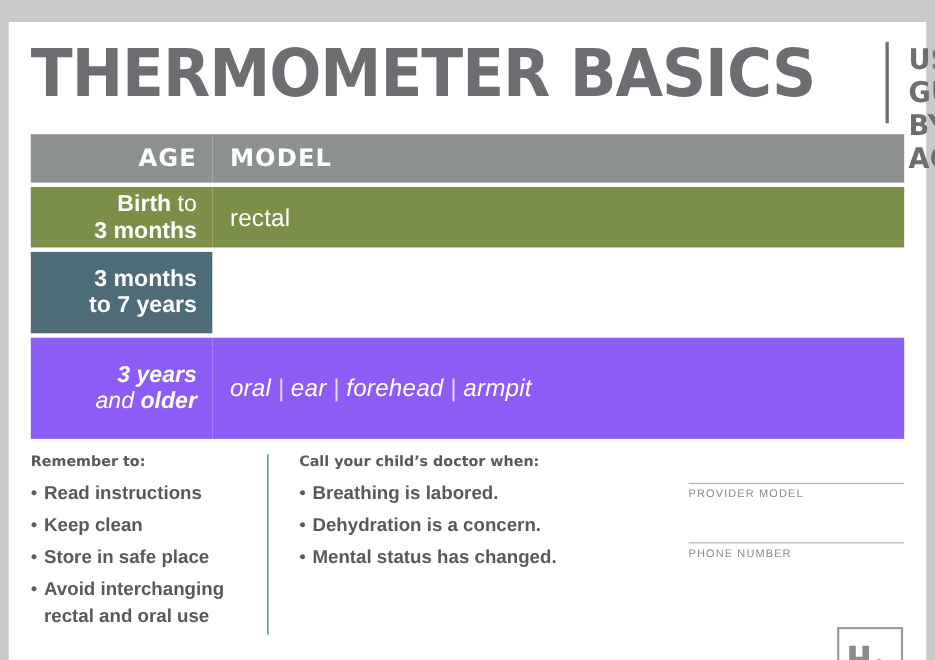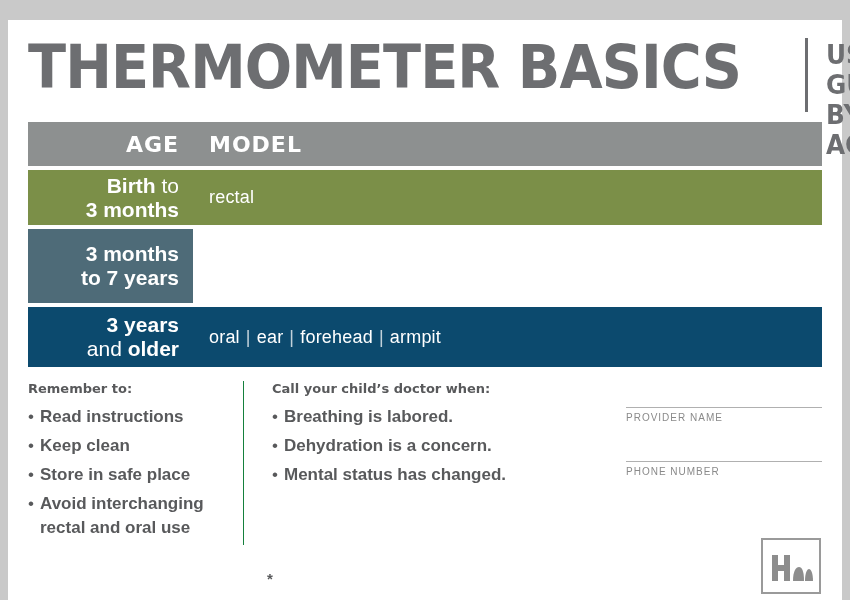--- a/index.html
+++ b/index.html
@@ -96,32 +96,32 @@
     height: 44px;
     font-family: "DejaVu Sans", sans-serif;
     font-weight: bold;
     font-size: 22px;
     letter-spacing: 1px;
   }
   .head-row .cell-model { justify-content: flex-start; }
 
   .row1 .cell-age, .row1 .cell-model { background: #7b8f48; height: 55px; }
   .row2 .cell-age, .row2 .cell-model { background: #4e6b78; height: 74px; }
-  .row3 .cell-age, .row3 .cell-model { background: #0c4a6e; height: 60px; }
+  .row3 .cell-age, .row3 .cell-model { background: #8b5cf6; height: 92px; font-style: italic; }
 
   .age-text {
     font-size: 21px;
     line-height: 24px;
     font-family: "Liberation Sans", sans-serif;
   }
   .age-text b { font-weight: bold; }
   .age-text .lt { font-weight: normal; }
 
   .model-text {
-    font-size: 18px;
+    font-size: 22px;
     font-family: "Liberation Sans", sans-serif;
     font-weight: normal;
     letter-spacing: 0.2px;
   }
   .model-text .sep {
     color: #ffffff;
     opacity: 0.75;
     padding: 0 6px;
   }
 
@@ -296,21 +296,21 @@
       <div class="bullet">
         <span class="dot">•</span>
         <span class="btxt">Mental status has changed.</span>
       </div>
     </div>
 
     <div class="col-provider">
       <div class="field-line">
         <span></span>
       </div>
-      <div class="field-label">PROVIDER NAME</div>
+      <div class="field-label">PROVIDER MODEL</div>
       <div class="field-line">
         <span></span>
       </div>
       <div class="field-label">PHONE NUMBER</div>
     </div>
 
     <div class="footnote">
       <span class="star">*</span>
       
     </div>

